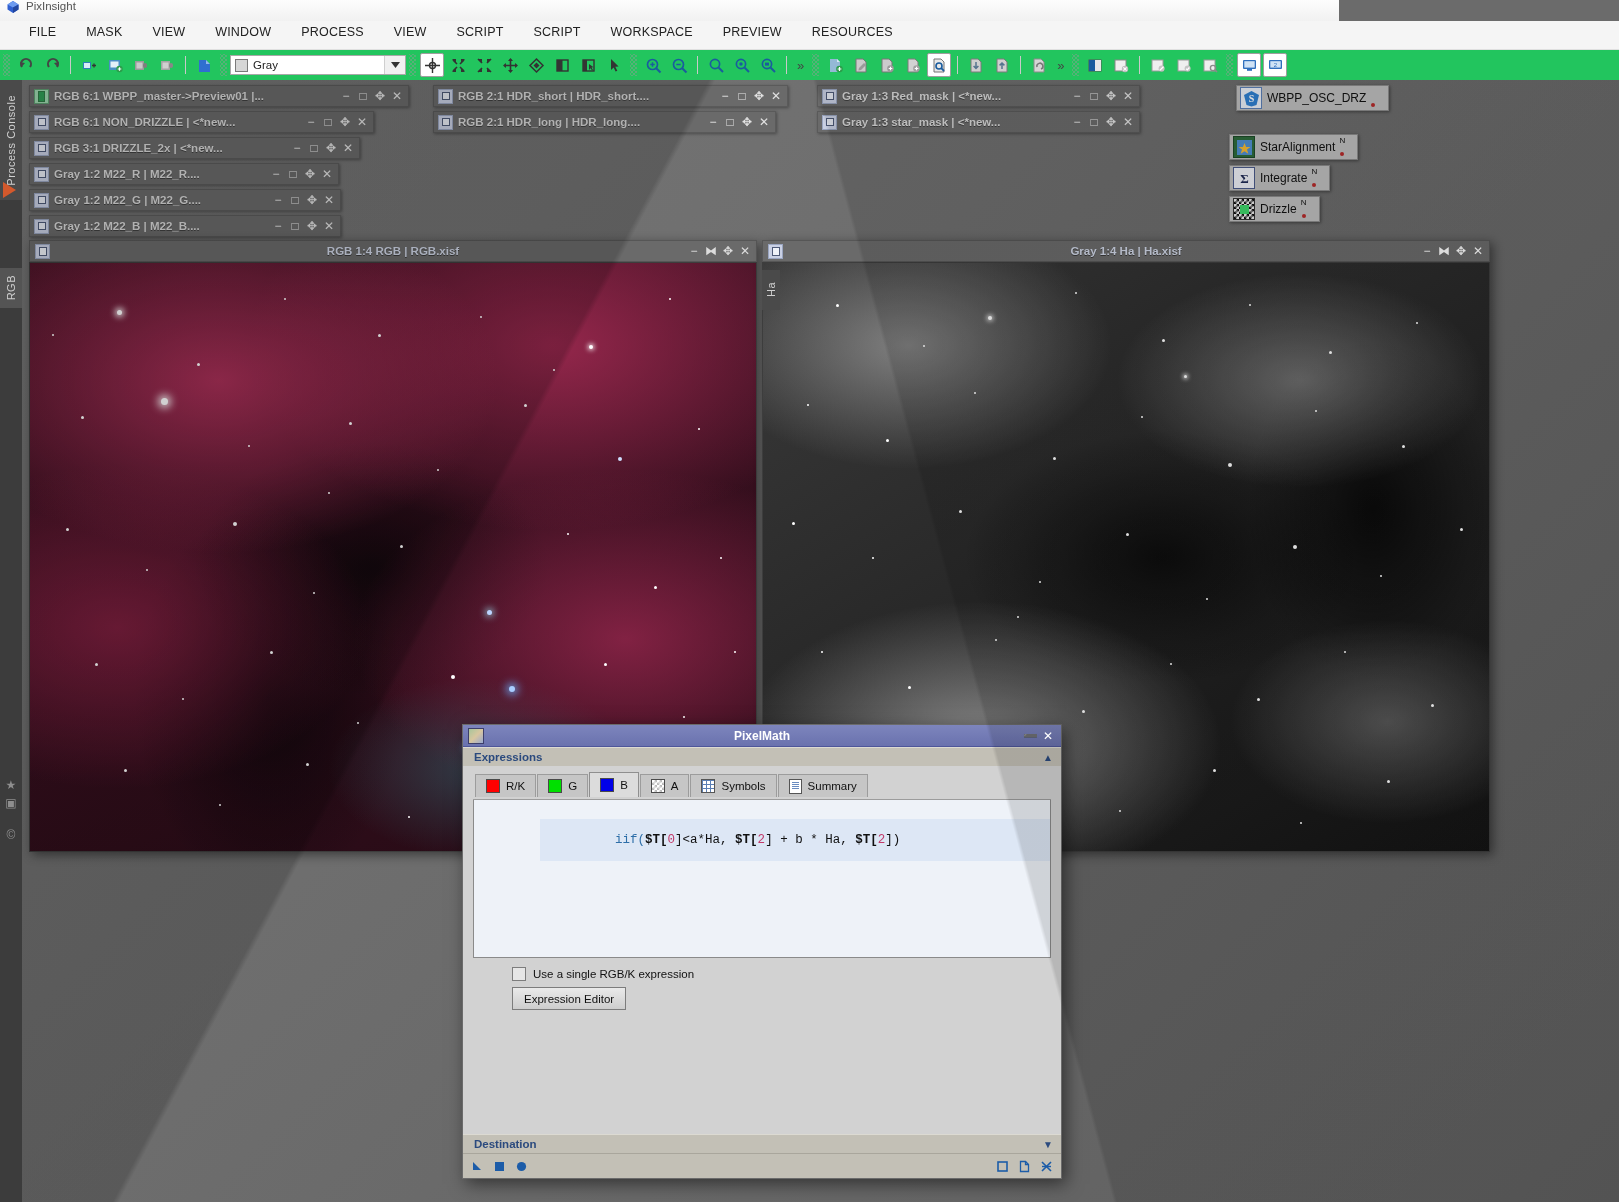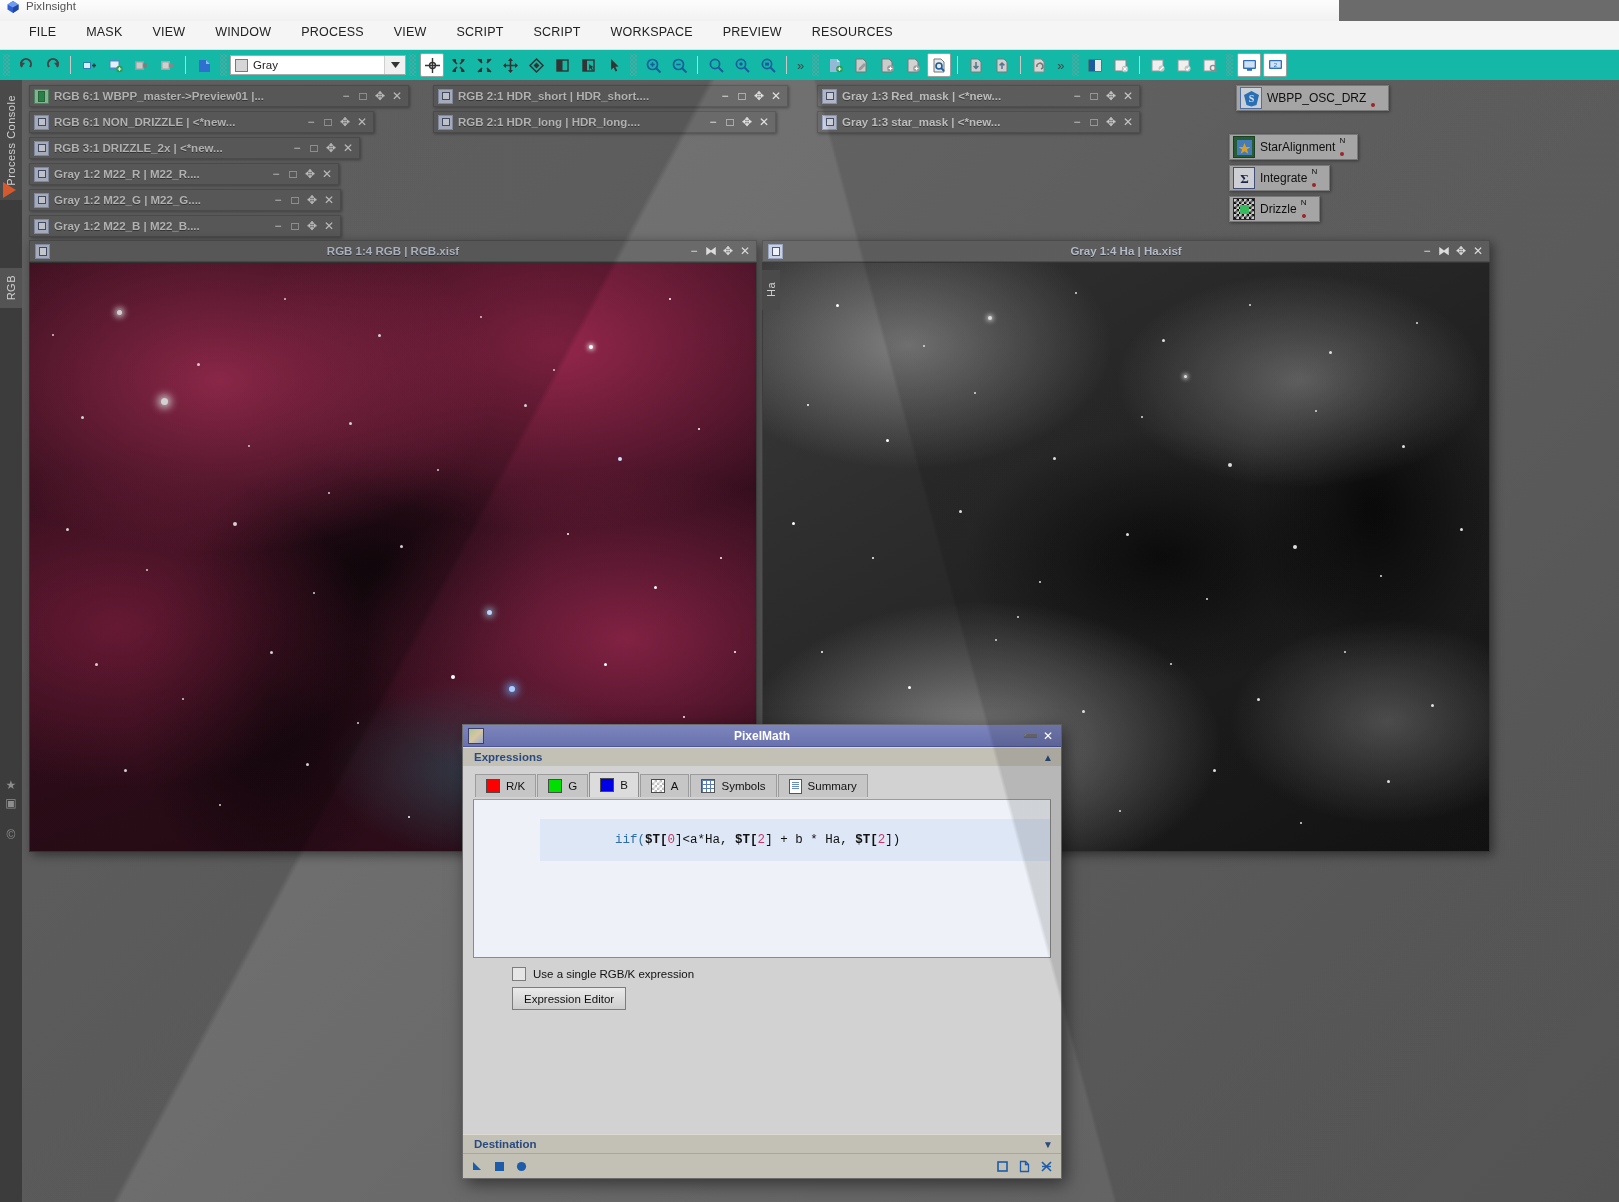--- a/index.html
+++ b/index.html
@@ -27,21 +27,21 @@
     background:#f5f5f5;border-bottom:1px solid #e0e0e0;
     display:flex;align-items:flex-start;padding-left:14px;box-sizing:border-box;
   }
   .menu-item{
     font-size:12.5px;color:#222;padding:4px 15px;cursor:default;letter-spacing:.2px;
   }
 
   
   #toolbar{
     position:absolute;left:0;top:50px;width:1619px;height:30px;
-    background:#14b8a6;border-bottom:1px solid #cfcfcf;
+    background:#22c55e;border-bottom:1px solid #cfcfcf;
     display:flex;align-items:center;
   }
   .grip{width:7px;height:22px;margin:0 3px;opacity:.45;
     background-image:
       radial-gradient(#999 32%,transparent 33%),
       radial-gradient(#999 32%,transparent 33%);
     background-size:4px 4px;background-position:0 0,2px 2px;}
   .tb-btn{
     width:24px;height:24px;margin:0 1px;display:flex;align-items:center;justify-content:center;
     border:1px solid transparent;border-radius:2px;box-sizing:border-box;

